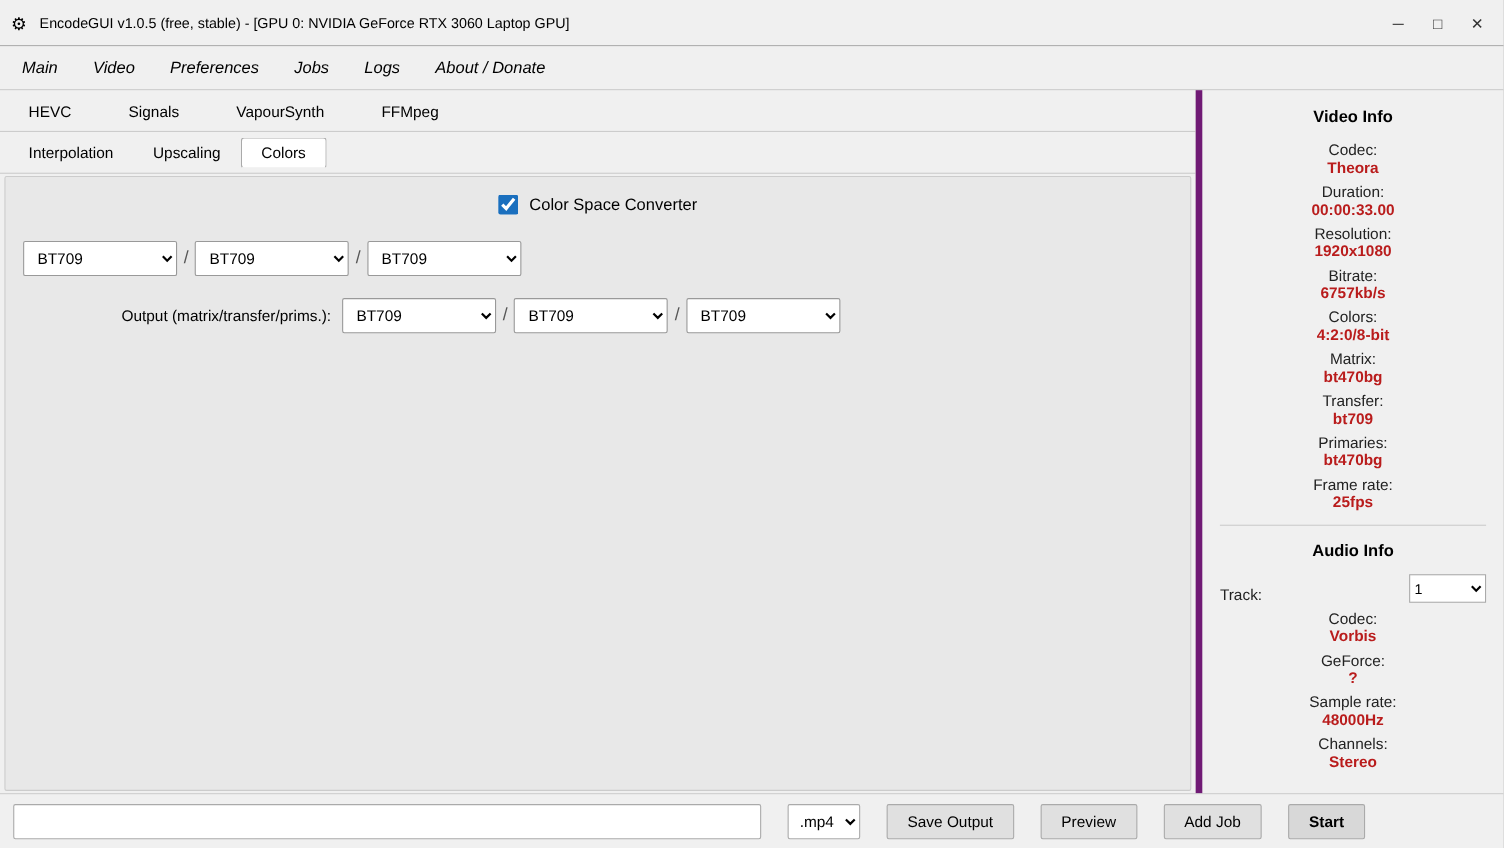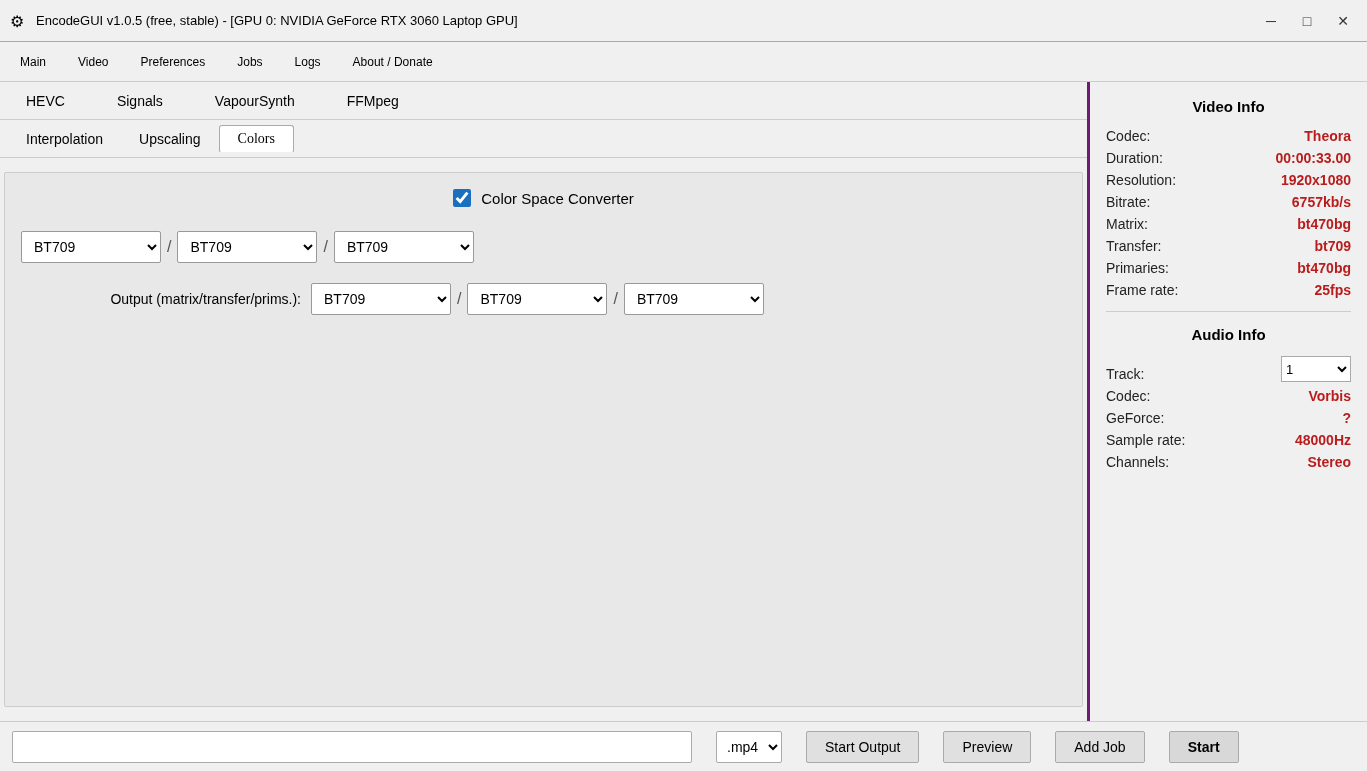--- a/index.html
+++ b/index.html
@@ -58,23 +58,24 @@
       background: #f0f0f0;
       display: flex;
       align-items: center;
       padding: 0 4px;
       border-bottom: 1px solid #ccc;
       height: 40px;
     }
     .menu-item {
       padding: 8px 16px;
       cursor: pointer;
-      font-size: 12px;
+      font-size: 15px;
       border-radius: 3px;
       white-space: nowrap;
+      font-style: italic;
     }
 
     
     .main-layout {
       display: flex;
       height: calc(771px - 42px - 40px - 50px);
     }
 
     
     .content-area {
@@ -113,30 +114,29 @@
       padding: 5px 18px;
       cursor: pointer;
       font-size: 14px;
       border-radius: 3px;
     }
     .subnav2-item.active {
       background: #fff;
       border: 1px solid #aaa;
       border-bottom: 1px solid #f0f0f0;
       font-weight: 500;
-      font-family: Liberation Serif, serif;
     }
 
     
     .tab-content {
       flex: 1;
       background: #e8e8e8;
       padding: 16px;
       border: 1px solid #ccc;
-      margin: 14px 4px;
+      margin: 2px 4px;
       border-radius: 2px;
       overflow: auto;
     }
 
     
     .checkbox-row {
       display: flex;
       align-items: center;
       gap: 10px;
       margin-bottom: 24px;
@@ -182,39 +182,40 @@
     }
     .separator {
       font-size: 16px;
       color: #555;
     }
 
     
     .right-panel {
       width: 280px;
       background: #f0f0f0;
-      border-left: 3px solid #701a75;
+      border-left: 6px solid #701a75;
       padding: 12px 16px;
       display: flex;
       flex-direction: column;
       gap: 0;
     }
     .panel-section-title {
       font-size: 15px;
       font-weight: 600;
       text-align: center;
       margin-bottom: 10px;
       margin-top: 4px;
     }
     .info-row {
       display: flex;
       justify-content: space-between;
       align-items: center;
       padding: 3px 0;
       font-size: 14px;
+      flex-direction: column;
     }
     .info-label {
       color: #222;
     }
     .info-value {
       color: #b91c1c;
       font-weight: 600;
     }
     .section-divider {
       margin: 10px 0;
@@ -399,20 +400,24 @@
     </div>
     <div class="info-row">
       <span class="info-label">Resolution:</span>
       <span class="info-value">1920x1080</span>
     </div>
     <div class="info-row">
       <span class="info-label">Bitrate:</span>
       <span class="info-value">6757kb/s</span>
     </div>
     <div class="info-row">
+      <span class="info-label">Colors:</span>
+      <span class="info-value">4:2:0/8-bit</span>
+    </div>
+    <div class="info-row">
       <span class="info-label">Matrix:</span>
       <span class="info-value">bt470bg</span>
     </div>
     <div class="info-row">
       <span class="info-label">Transfer:</span>
       <span class="info-value">bt709</span>
     </div>
     <div class="info-row">
       <span class="info-label">Primaries:</span>
       <span class="info-value">bt470bg</span>
@@ -457,17 +462,17 @@
 <div class="bottom-bar">
   <input type="text" class="output-path-input" value="" style="">
   <div class="format-select-wrapper">
     <select>
       <option>.mp4</option>
       <option>.mkv</option>
       <option>.avi</option>
       <option>.mov</option>
     </select>
   </div>
-  <button class="bottom-btn">Start Output</button>
+  <button class="bottom-btn">Save Output</button>
   <button class="bottom-btn">Preview</button>
   <button class="bottom-btn">Add Job</button>
   <button class="bottom-btn start">Start</button>
 </div>
 
 </body></html>

